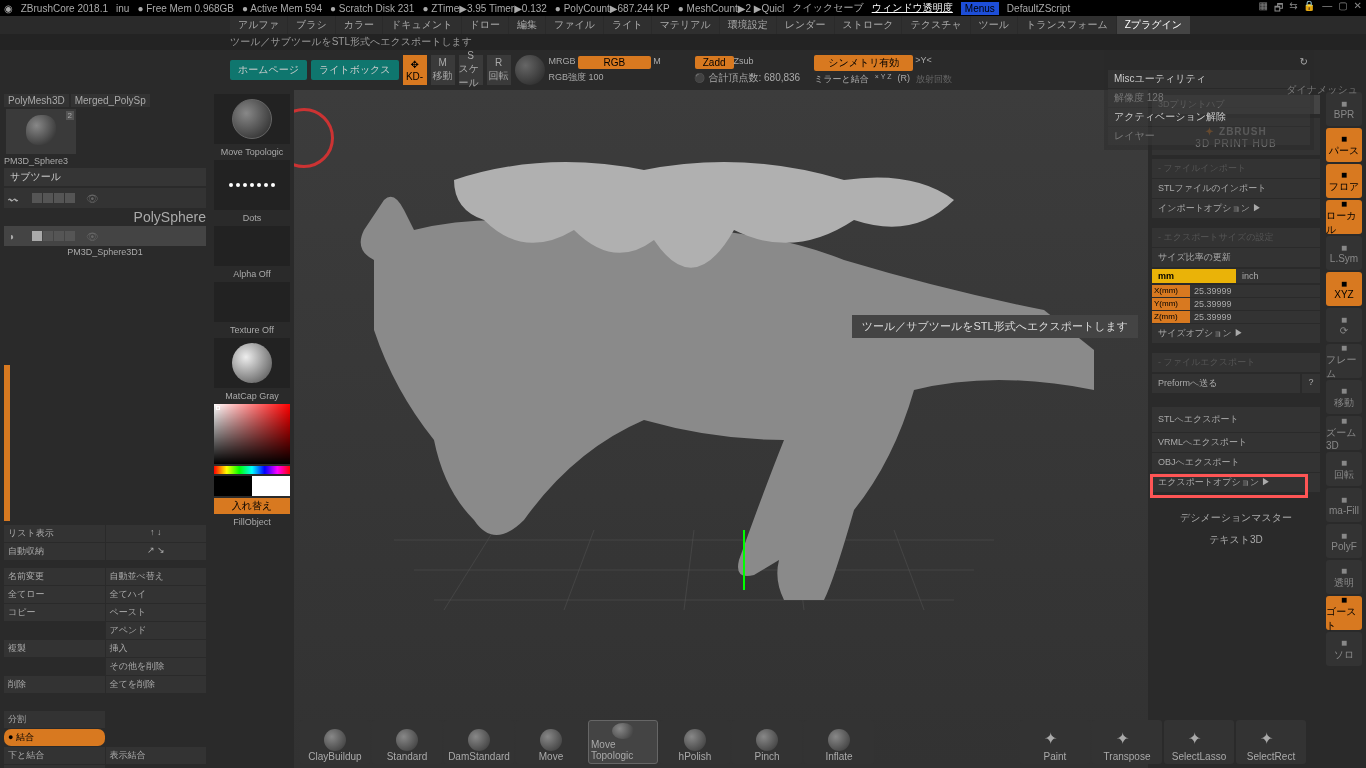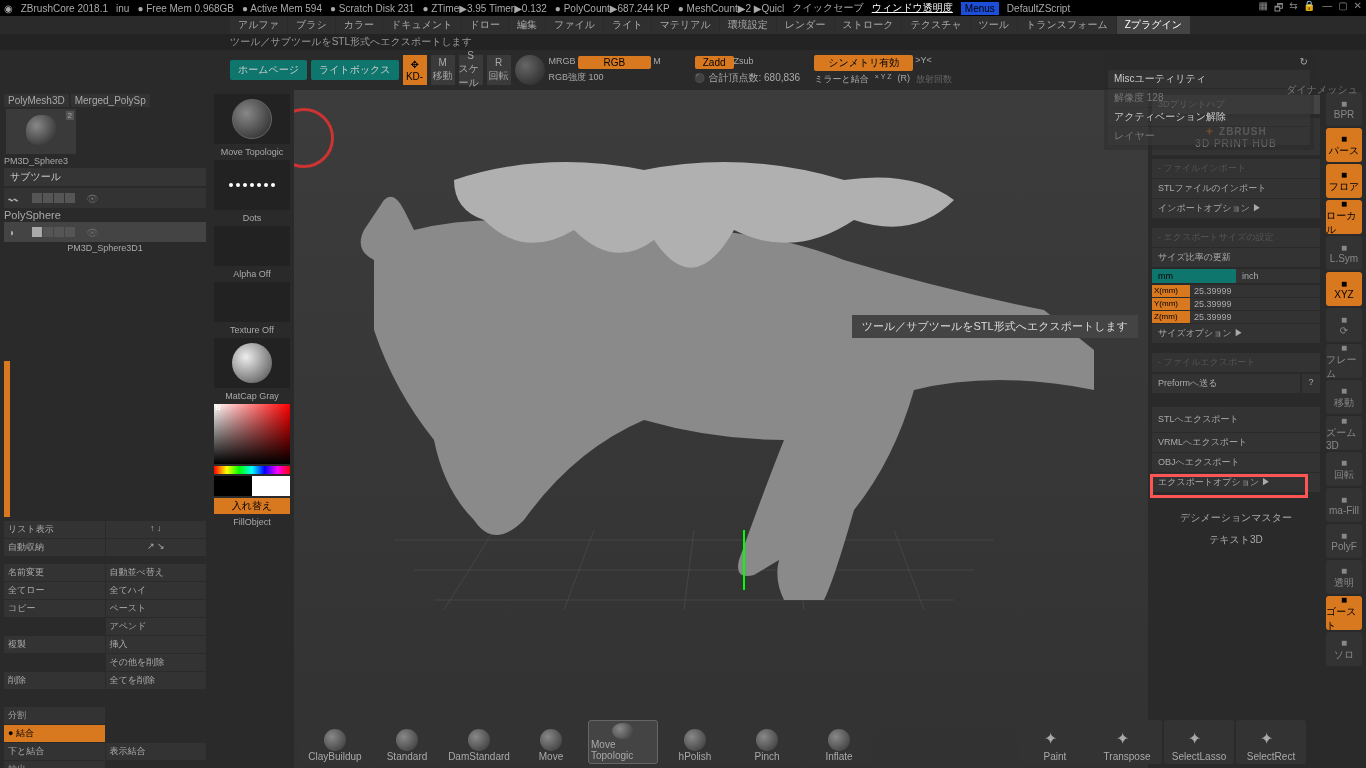--- a/index.html
+++ b/index.html
@@ -26,21 +26,21 @@
 .panel-head { background: #353535; padding: 2px 6px; margin: 2px 0; color: #ccc; }
 .tool-thumb { width: 70px; height: 45px; background: #3a3a3a; display: inline-block; margin: 2px; position: relative; }
 .tool-thumb .pts { position: absolute; top: 2px; right: 2px; background: #555; padding: 0 2px; font-size: 8px; }
 .tool-thumb .sphere3d { width: 30px; height: 30px; background: radial-gradient(circle at 35% 35%, #888, #222); border-radius: 50% 40% 50% 40%; margin: 6px auto; }
 .subtool-row { display: flex; align-items: center; background: #333; height: 20px; padding: 0 4px; margin: 1px 0; gap: 4px; }
 .subtool-row .vis { width: 50px; display: flex; gap: 1px; }
 .subtool-row .vis span { width: 10px; height: 10px; background: #555; }
 .subtool-row .eye { color: #666; }
 .btn-grid { display: grid; grid-template-columns: 1fr 1fr; gap: 1px; margin-top: 4px; }
 .btn-grid .b { background: #333; padding: 2px 4px; font-size: 9px; color: #aaa; text-align: left; min-height: 16px; }
-.btn-grid .b.orange { background: #d87920; color: #000; }
+.btn-grid .b.orange { background: #d87920; color: #000; border-radius: 7px; }
 .slider-strip { height: 260px; width: 6px; background: #2a2a2a; float: left; margin-right: 4px; position: relative; }
 .slider-strip::after { content: ''; position: absolute; bottom: 0; width: 100%; height: 60%; background: #d87920; }
 .brush-panel { width: 84px; background: #2a2a2a; padding: 2px; }
 .brush-thumb { width: 76px; height: 50px; background: #222; margin: 2px auto; display: flex; align-items: center; justify-content: center; position: relative; }
 .brush-thumb .ball { width: 40px; height: 40px; background: radial-gradient(circle at 35% 35%, #eee, #444); border-radius: 50%; }
 .brush-thumb .wire { background: radial-gradient(circle at 35% 35%, #888, #222); border: 1px solid #666; }
 .brush-label { text-align: center; font-size: 9px; color: #aaa; padding: 1px; }
 .color-picker { width: 76px; height: 60px; background: linear-gradient(to right, #fff, #f00), linear-gradient(to top, #000, transparent); background-blend-mode: multiply; margin: 2px auto; position: relative; }
 .color-picker .dot { position: absolute; top: 2px; left: 2px; width: 4px; height: 4px; border: 1px solid #fff; }
 .hue-strip { width: 76px; height: 8px; margin: 0 auto; background: linear-gradient(to right, red, yellow, lime, cyan, blue, magenta, red); }
@@ -50,21 +50,21 @@
 .tooltip { position: absolute; top: 225px; right: 10px; background: #444; padding: 4px 10px; color: #ddd; font-size: 11px; }
 .highlight-box { position: absolute; right: 16px; top: 384px; width: 158px; height: 24px; border: 3px solid #f55; pointer-events: none; z-index: 10; }
 .right-panel { width: 176px; background: #2a2a2a; padding: 4px; position: relative; }
 .right-panel .hdrbox { background: #333; padding: 6px; margin: 4px 0; text-align: center; }
 .right-panel .logo { font-weight: bold; font-size: 12px; letter-spacing: 1px; }
 .right-panel .sub { font-size: 10px; letter-spacing: 1px; }
 .right-panel .rbtn { background: #333; padding: 3px 6px; margin: 1px 0; color: #aaa; font-size: 9px; }
 .right-panel .rbtn.dim { color: #555; }
 .right-panel .seg { display: flex; margin: 2px 0; }
 .right-panel .seg .s { flex: 1; background: #333; padding: 2px 6px; font-size: 9px; }
-.right-panel .seg .s.active { background: #0f766e; color: #000; }
+.right-panel .seg .s.active { background: #eab308; color: #000; font-weight: bold; }
 .right-panel .dim-row { display: flex; margin: 1px 0; }
 .right-panel .dim-row .lbl { background: #d87920; color: #000; width: 38px; padding: 1px 2px; font-size: 8px; }
 .right-panel .dim-row .val { background: #333; flex: 1; padding: 1px 4px; font-size: 9px; }
 .right-strip { width: 42px; background: #2a2a2a; padding: 2px; display: flex; flex-direction: column; gap: 2px; }
 .right-strip .ricon { width: 36px; height: 34px; background: #333; display: flex; flex-direction: column; align-items: center; justify-content: center; font-size: 7px; color: #888; border-radius: 3px; }
 .right-strip .ricon.on { background: #d87920; color: #000; }
 .overlay-panel { position: absolute; top: 50px; right: 52px; width: 210px; background: rgba(40,40,40,0.4); padding: 4px; z-index: 5; }
 .overlay-panel .row { padding: 2px 6px; color: #ccc; background: rgba(60,60,60,0.5); margin: 1px 0; }
 .bottom-shelf { position: absolute; bottom: 4px; left: 300px; right: 60px; height: 46px; display: flex; gap: 10px; align-items: flex-end; }
 .shelf-group { display: flex; gap: 2px; }
@@ -203,21 +203,21 @@
     <div class="subtool-row">
       <span style="width:20px">〰</span>
       <div class="vis">
           <span></span>
           <span></span>
           <span></span>
           <span></span>
         </div>
       <span class="eye">👁</span>
     </div>
-    <div style="text-align:left;font-size:11px">PolySphere</div>
+    <div style="text-align:right;font-size:14px">PolySphere</div>
     <div class="subtool-row" style="background:#444">
       <span style="width:20px">◑</span>
       <div class="vis">
           <span style="background:#aaa"></span>
           <span></span>
           <span></span>
           <span></span>
         </div>
       <span class="eye">👁</span>
     </div>

